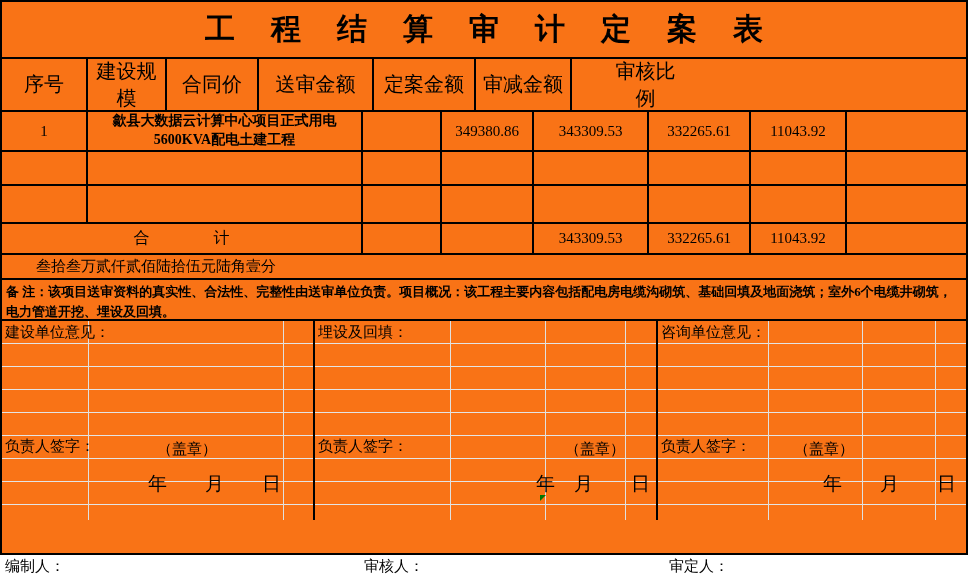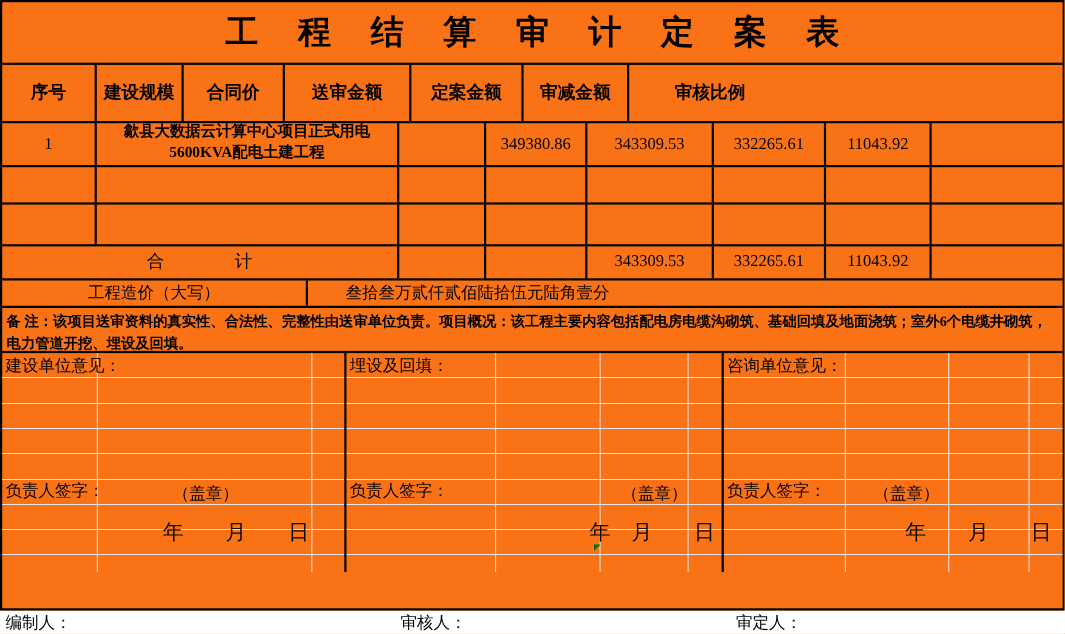--- a/index.html
+++ b/index.html
@@ -20,21 +20,21 @@
 
   .grid-row { border-bottom:2px solid #000; }
   .grid-row .cell { border-right:2px solid #000; display:flex; align-items:center; justify-content:center; text-align:center; overflow:hidden; }
   .grid-row .cell:last-child { border-right:none;padding-left:34px; }
 
   .c1{width:86px;} .c2{width:275px;} .c3{width:79px;} .c4{width:92px;}
   .c5{width:115px;} .c6{width:102px;} .c7{width:96px;} .c8{width:113px;}
   .cm{width:361px;} 
   .cd1{width:278px;} .cd2{width:614px;}
 
-  .header-row { height:53px; font-weight:bold; font-size:16px; }
+  .header-row { height:53px; font-weight:normal; font-size:20px; }
   .data-row1 { height:40px; }
   .data-row1 .name { font-weight:bold; font-size:14px; line-height:1.35; }
   .data-row1 .num, .total-row .num { font-size:15px; }
   .data-row2 { height:34px; }
   .data-row3 { height:38px; }
   .total-row { height:31px; font-size:16px; }
   .daxie-row { height:25px; font-size:15px; }
   .daxie-row .cell { justify-content:center; }
   .daxie-row .val { justify-content:flex-start; padding-left:6px; }
 
@@ -118,21 +118,20 @@
       <div class="cell cm">合　　　　计</div>
       <div class="cell c3"></div>
       <div class="cell c4"></div>
       <div class="cell c5 num">343309.53</div>
       <div class="cell c6 num">332265.61</div>
       <div class="cell c7 num">11043.92</div>
       <div class="cell c8"></div>
     </div>
 
     <div class="row grid-row daxie-row">
-      <div class="cell cd1">工程造价（大写）</div>
       <div class="cell cd2 val">叁拾叁万贰仟贰佰陆拾伍元陆角壹分</div>
     </div>
 
     <div class="remark-row">
       <span>备 注：该项目送审资料的真实性、合法性、完整性由送审单位负责。项目概况：该工程主要内容包括配电房电缆沟砌筑、基础回填及地面浇筑；室外6个电缆井砌筑，电力管道开挖、埋设及回填。</span>
     </div>
 
     <div class="opinion-row">
 
       <div class="op-box op1">

